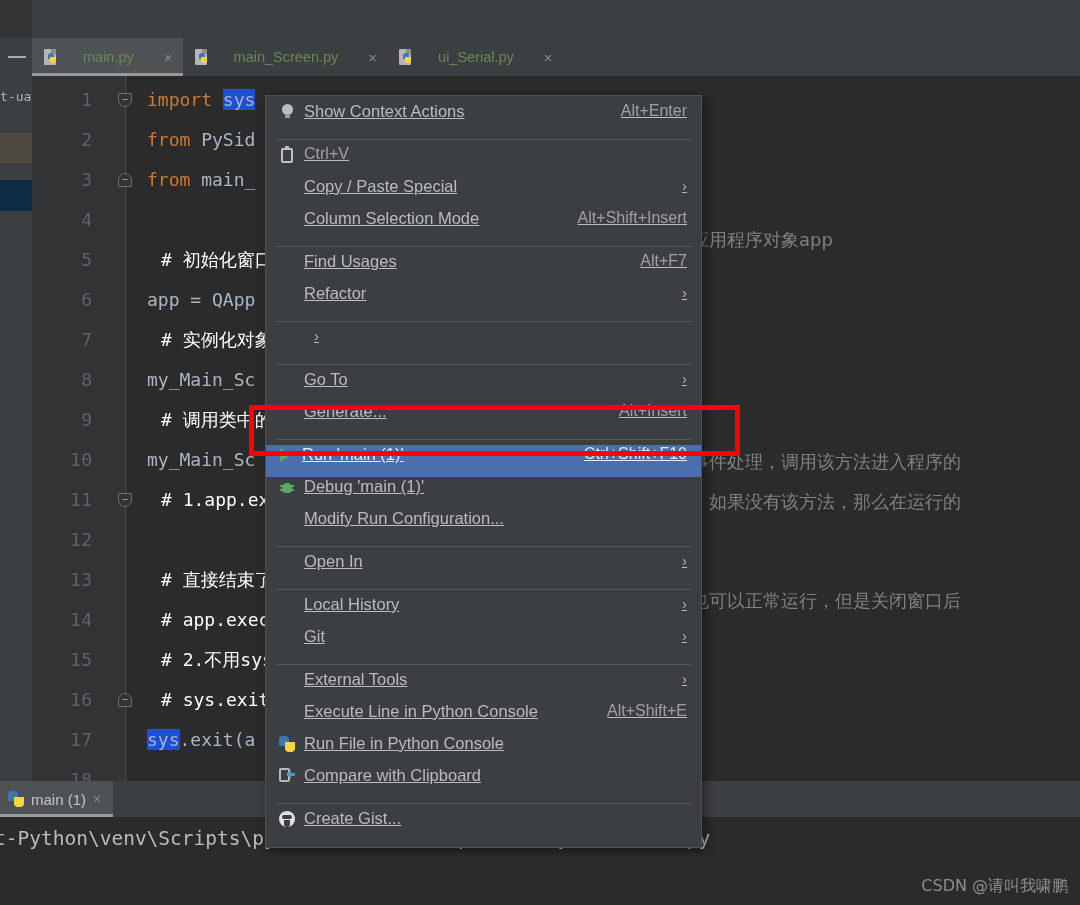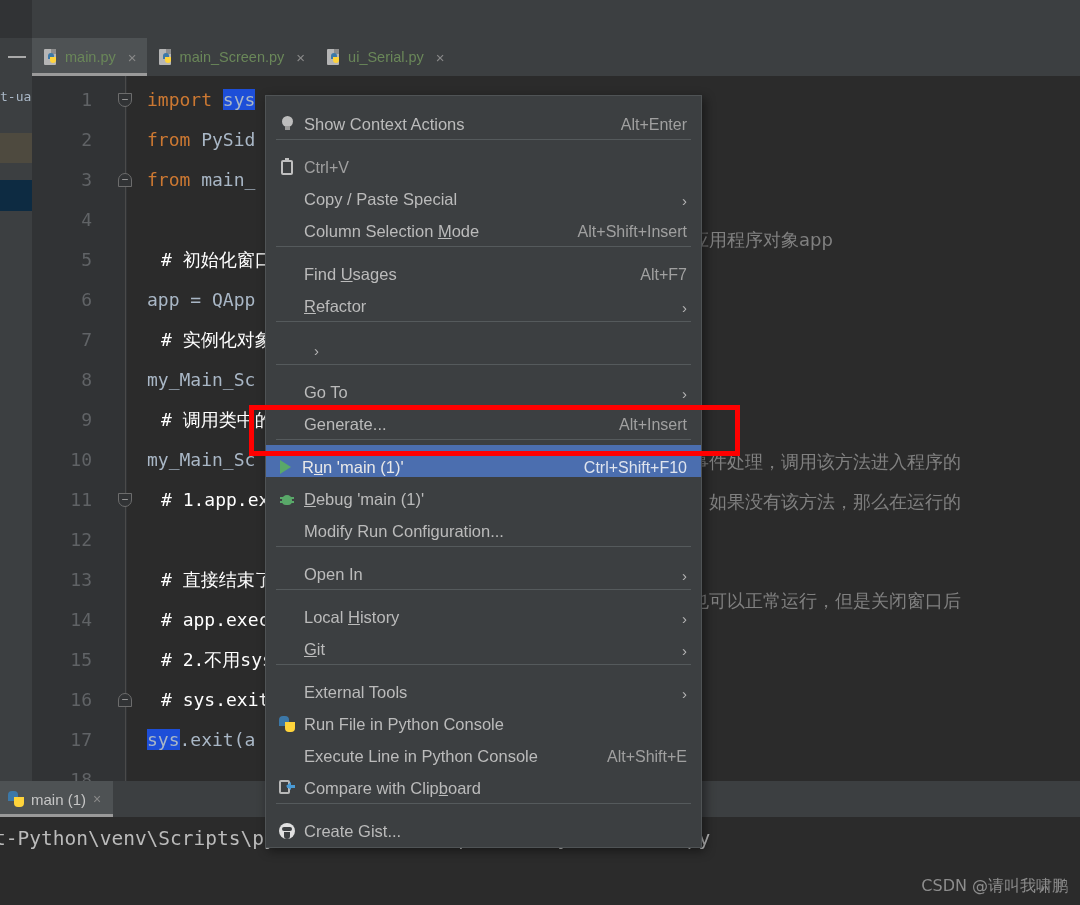--- a/index.html
+++ b/index.html
@@ -48,21 +48,21 @@
     margin-top: 1px;
   }
 
   
   .tabbar {
     position: absolute; left: 32px; top: 38px; width: 1048px; height: 38px;
     background: #3c3f41;
     display: flex; align-items: stretch;
   }
   .tab {
-    display: flex; align-items: center; gap: 6px;
+    display: flex; align-items: center; gap: 24px;
     padding: 0 10px 0 12px; position: relative;
     font-size: 14.5px; color: #6a8759; white-space: nowrap;
   }
   .tab.active { background: #4e5254; }
   .tab.active::after {
     content: ""; position: absolute; left: 0; right: 0; bottom: 0;
     height: 3px; background: #9a9a9a;
   }
   .tab-label { color: #6a8759; }
   .tab-close {
@@ -126,23 +126,24 @@
   
   .ctxmenu {
     position: absolute; left: 265px; top: 95px; width: 437px;
     background: #3c3f41;
     border: 1px solid #4f5355;
     box-shadow: 3px 3px 10px rgba(0,0,0,0.45);
     padding: 6px 0 6px 0;
     z-index: 30;
   }
   .mi {
-    display: flex; align-items: flex-end; height: 32px;
+    display: flex; align-items: flex-start; height: 32px;
     padding: 0 14px 0 10px; color: #bbbbbb; font-size: 16.5px;
     position: relative;
+    text-decoration: underline;
   }
   .mi.sel { background: #4b6eaf; color: #e8e8e8; padding-left: 8px; }
   .mi-icon {
     width: 22px; height: 20px; flex: none; margin-right: 6px;
     display: flex; align-items: center; justify-content: center;
   }
   .mi-label { flex: 1; white-space: nowrap; }
   .mi-label u { text-decoration: underline; }
   .mi-shortcut { color: #a0a0a0; font-size: 16px; white-space: nowrap; }
   .mi.sel .mi-shortcut { color: #dfe4ee; }
@@ -472,32 +473,32 @@
         <span class="mi-label"><u>G</u>it</span>
         <span class="mi-arrow">›</span>
       </div>
       <div class="msep"></div>
       <div class="mi">
         <span class="mi-icon"></span>
         <span class="mi-label">External Tools</span>
         <span class="mi-arrow">›</span>
       </div>
       <div class="mi">
+        <span class="mi-icon"></span>
+        <span class="mi-label">Execute Line in Python Console</span>
+        <span class="mi-shortcut">Alt+Shift+E</span>
+      </div>
+      <div class="mi">
         <span class="mi-icon">
           <span class="pylogo">
             <span class="t"></span>
             <span class="b2"></span>
           </span>
         </span>
         <span class="mi-label">Run File in Python Console</span>
-      </div>
-      <div class="mi">
-        <span class="mi-icon"></span>
-        <span class="mi-label">Execute Line in Python Console</span>
-        <span class="mi-shortcut">Alt+Shift+E</span>
       </div>
       <div class="mi">
         <span class="mi-icon">
           <span class="clipar">
             <span class="cb"></span>
             <span class="arh"></span>
             <span class="ar"></span>
           </span>
         </span>
         <span class="mi-label">Compare with Clip<u>b</u>oard</span>

